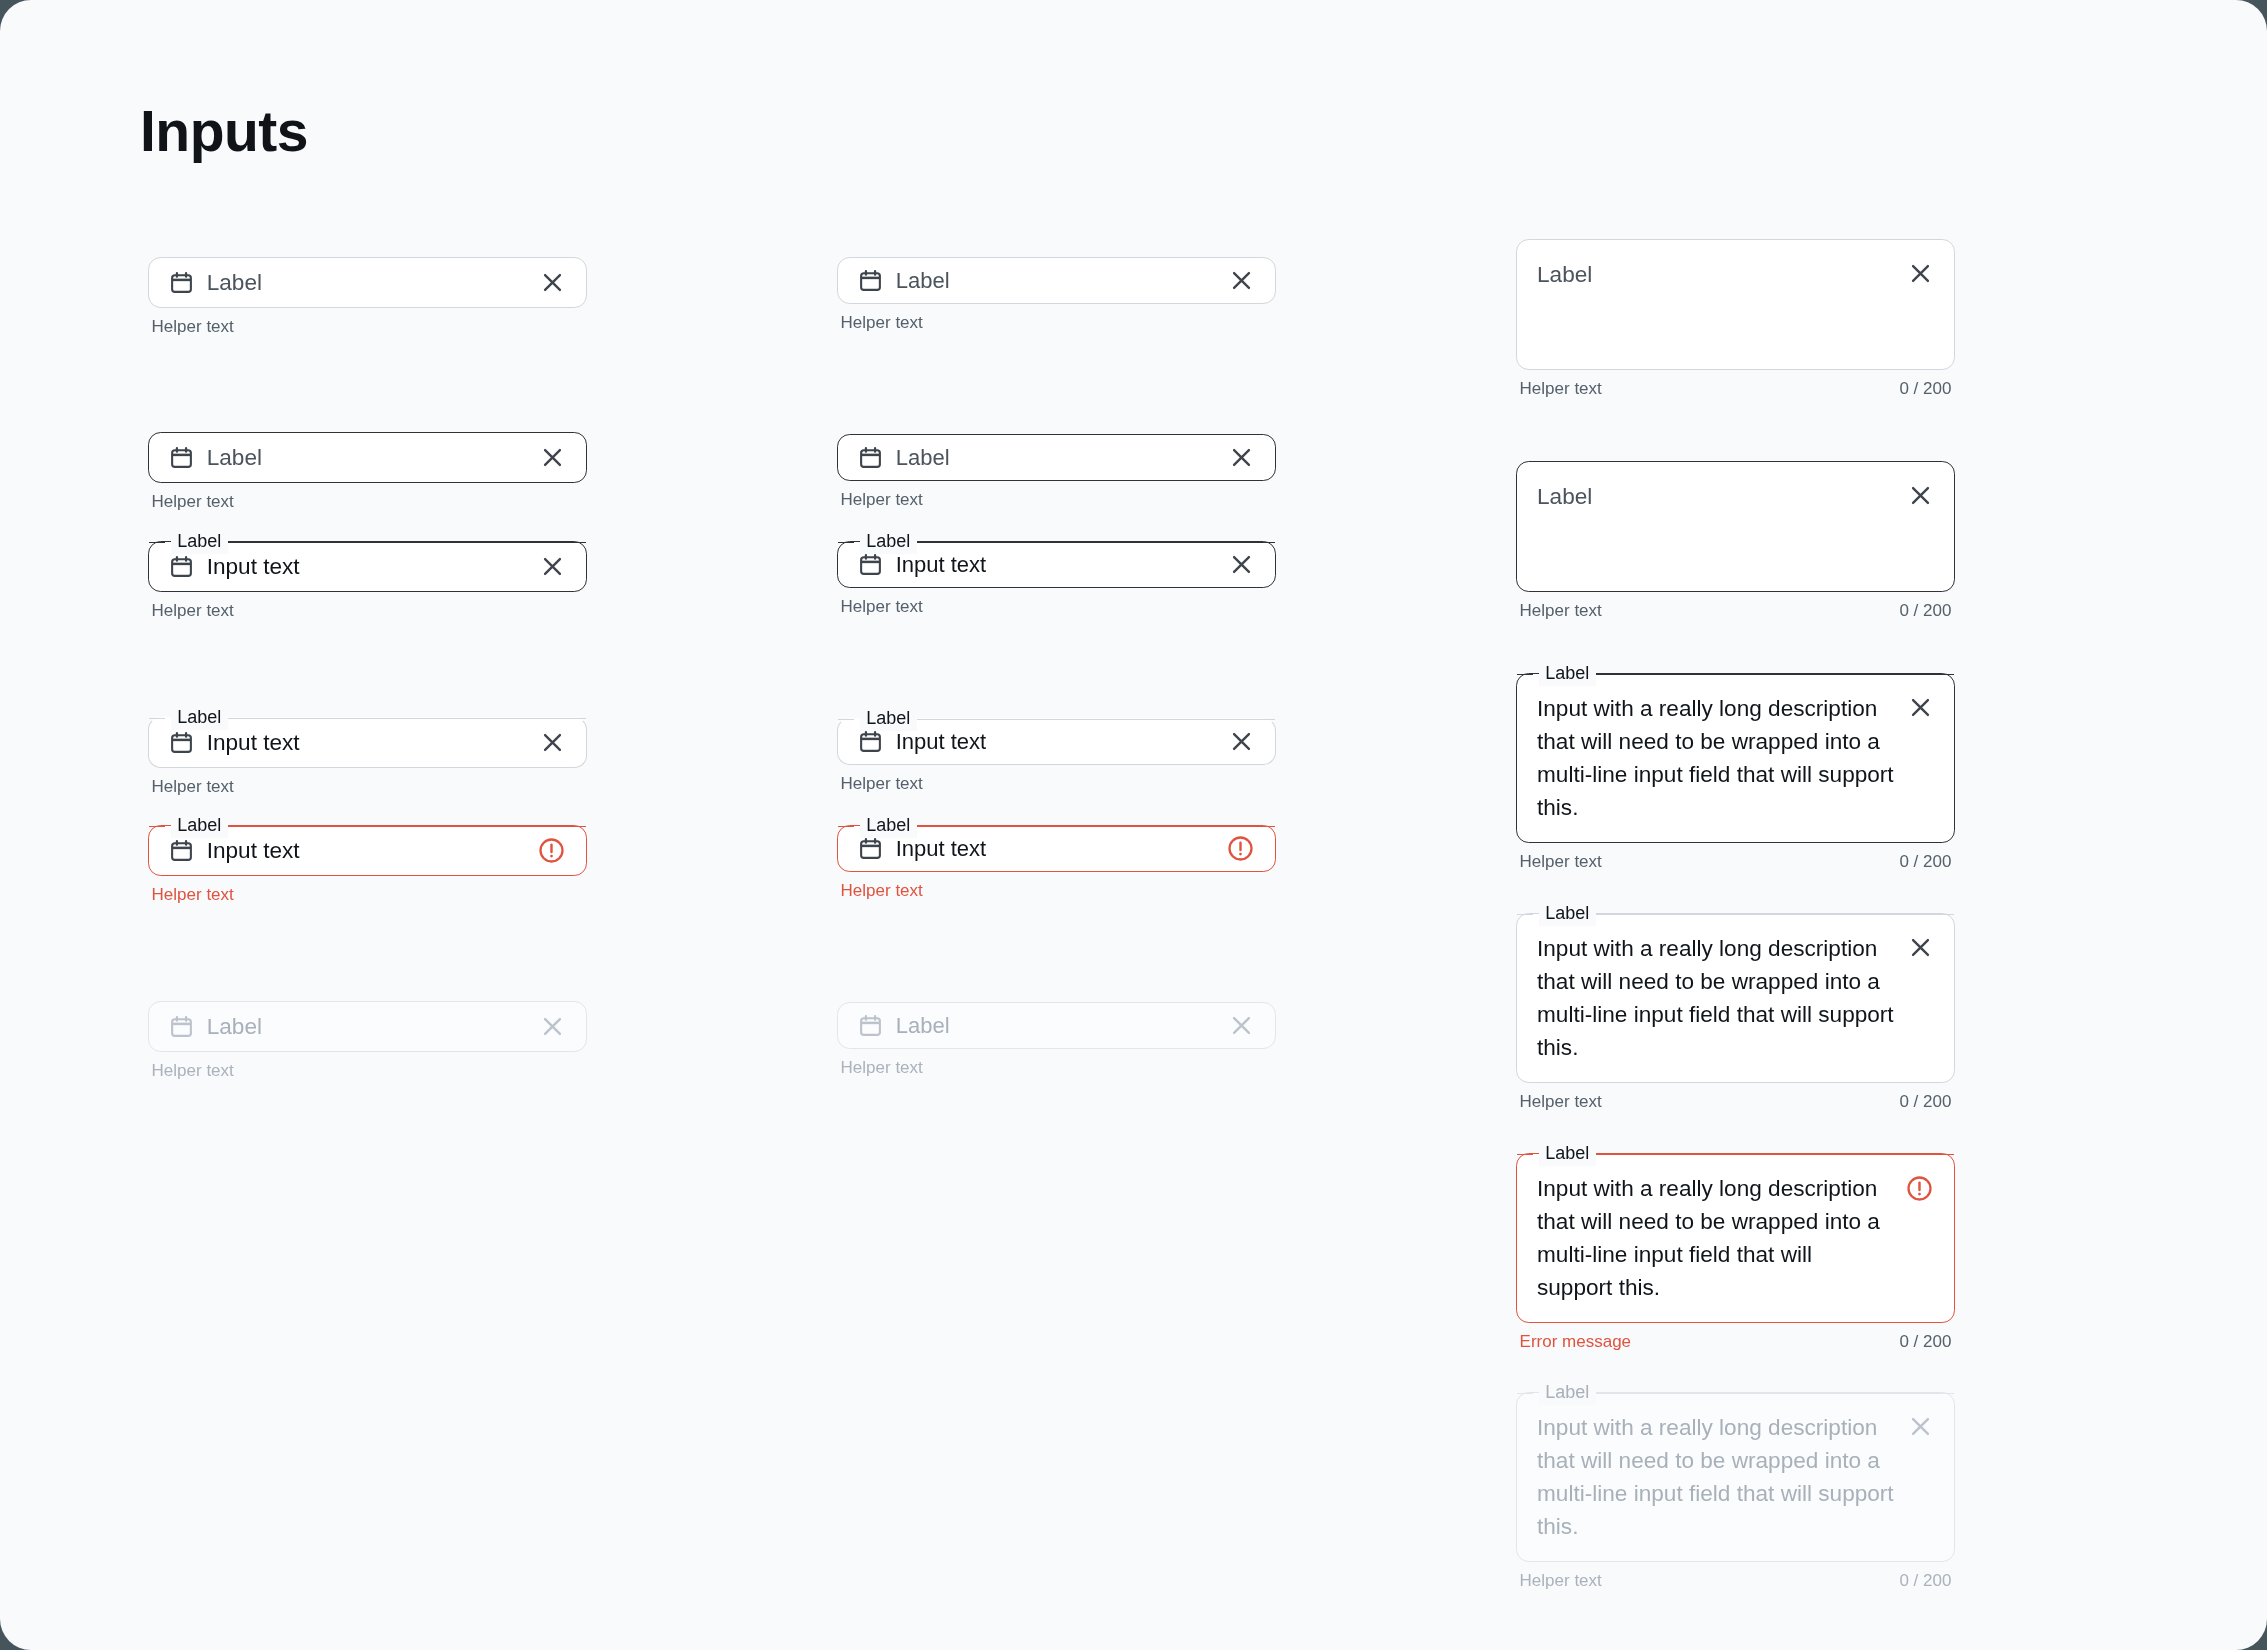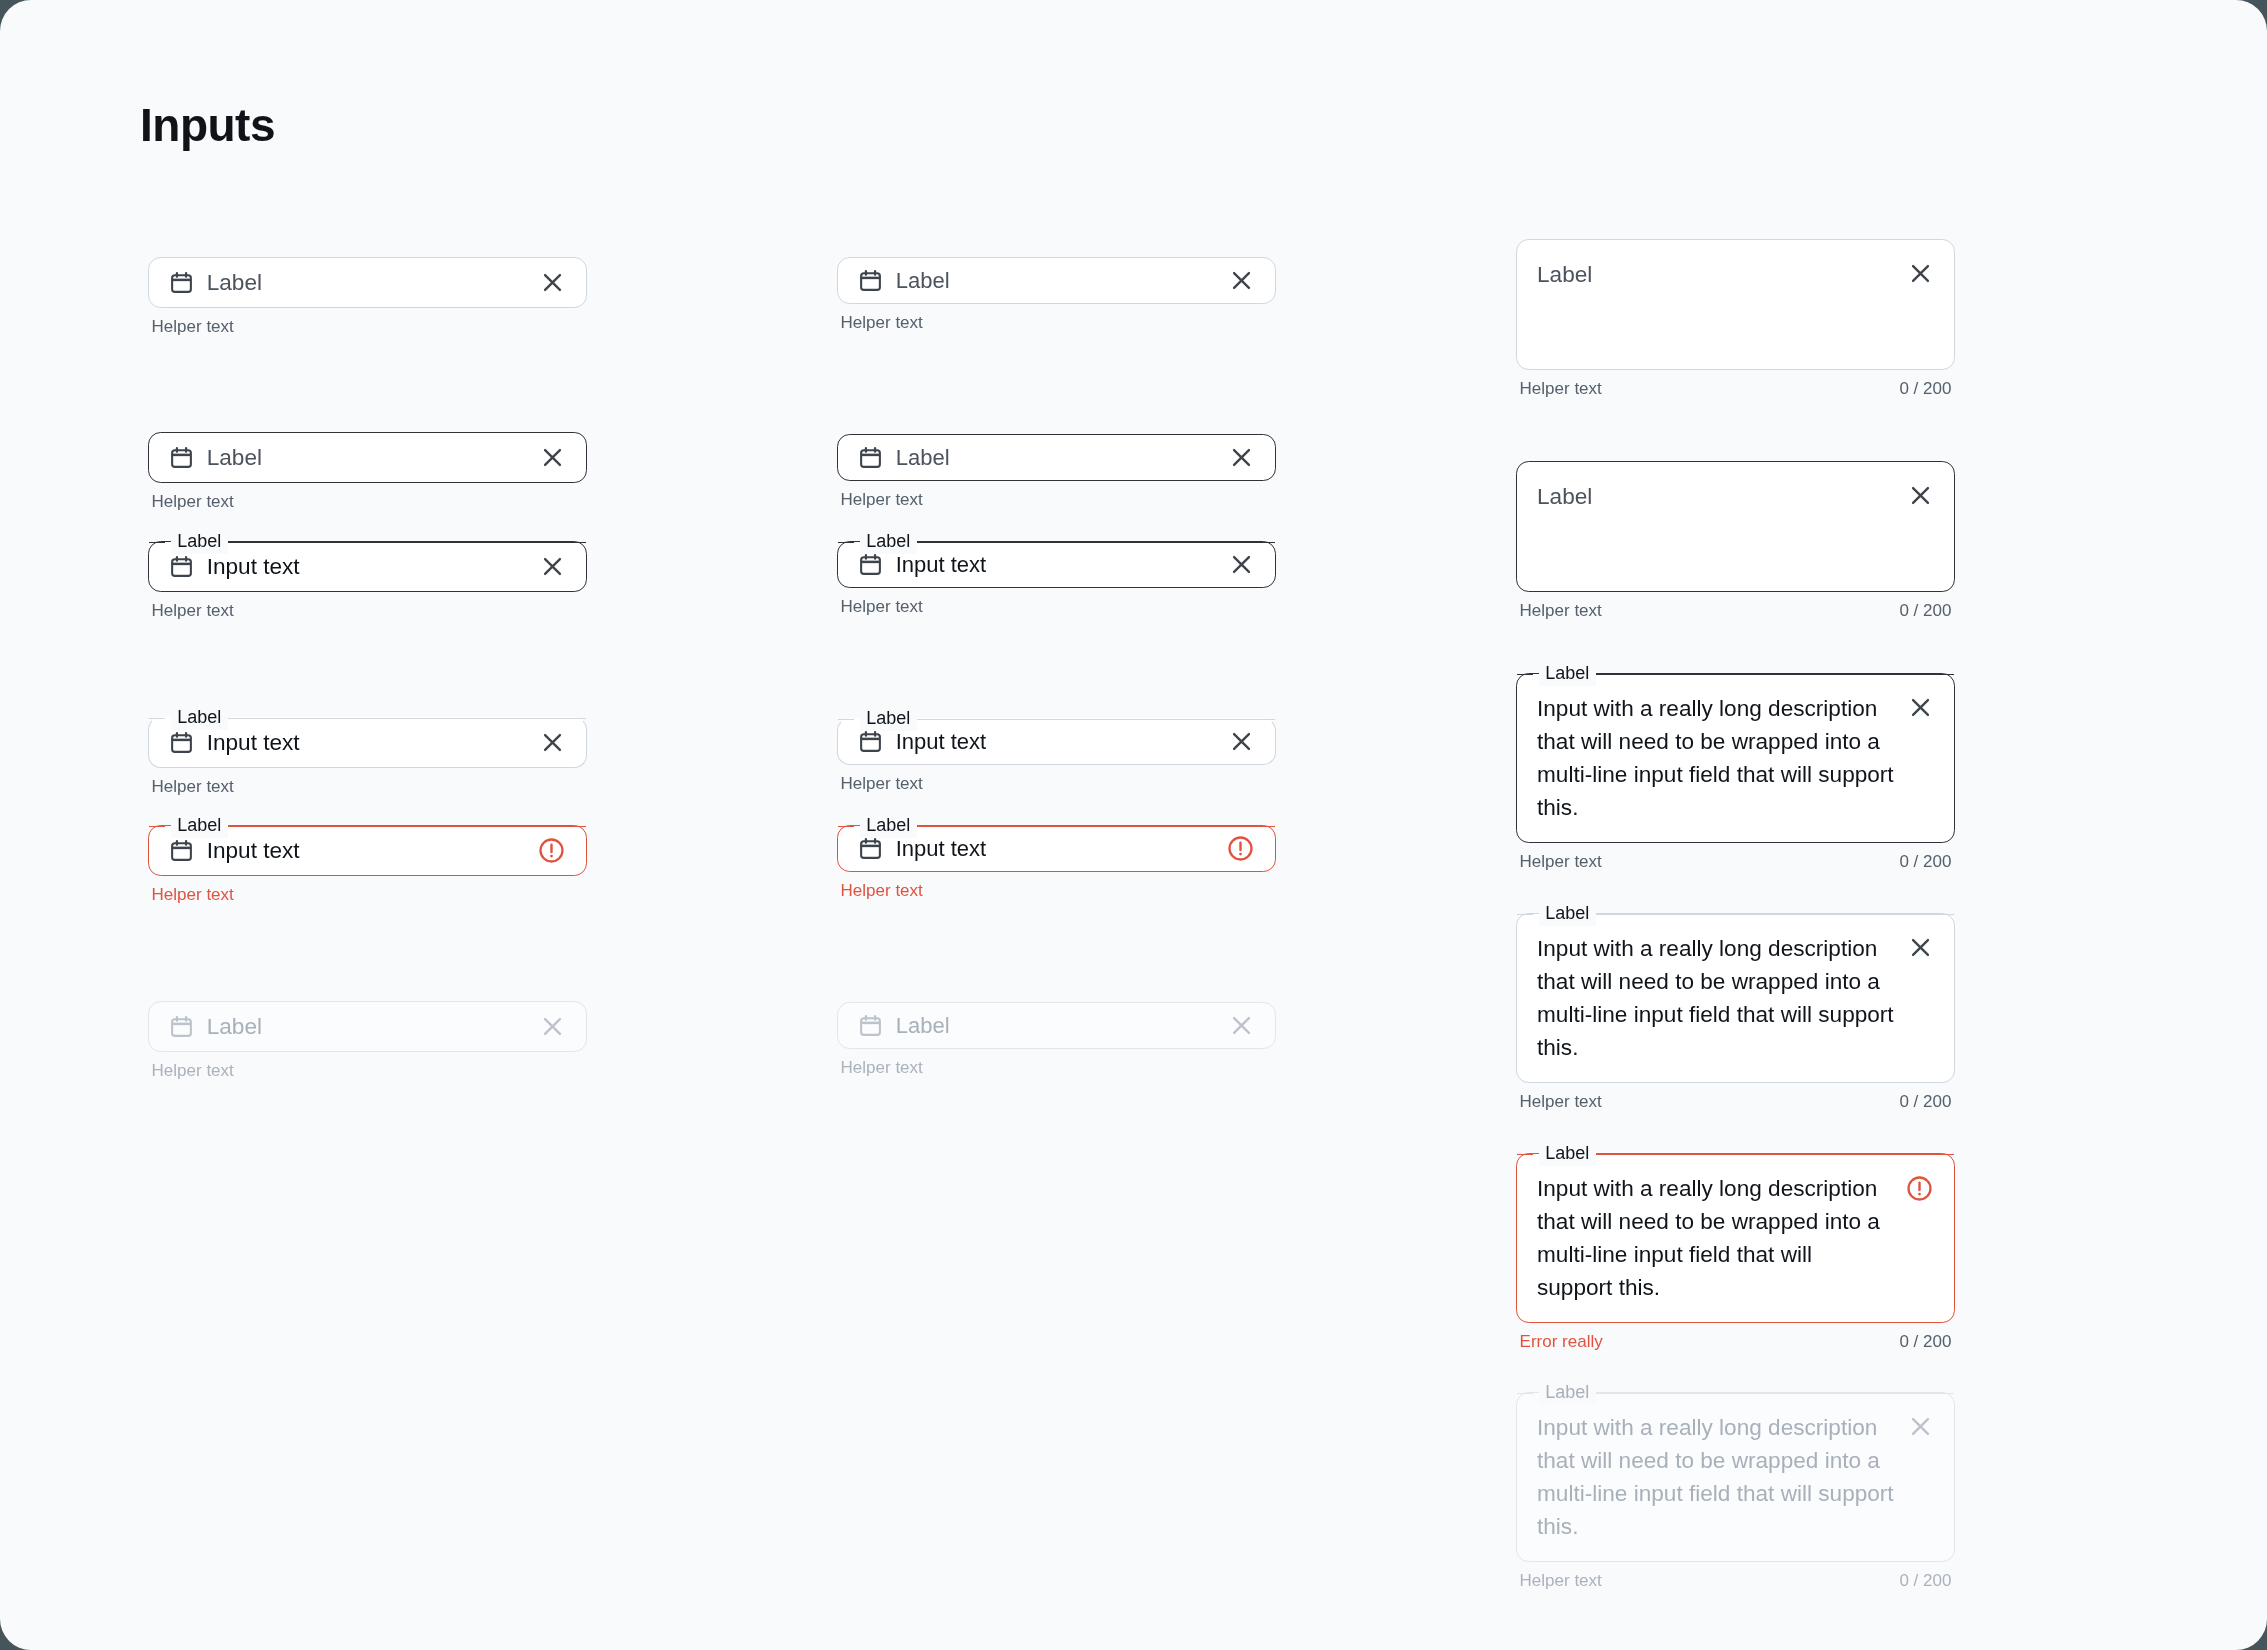--- a/index.html
+++ b/index.html
@@ -16,21 +16,21 @@
     inset: 0;
     background: #f8fafc;
     border-radius: 31px;
     overflow: hidden;
   }
 
   #title {
     position: absolute;
     left: 140px;
     top: 98px;
-    font-size: 46px;
+    font-size: 57px;
     font-weight: 700;
     letter-spacing: -0.5px;
     color: #101418;
   }
 
   
   .col { position: absolute; top: 257px; }
   #col-sm { left: 140px;  width: 439px; }
   #col-md { left: 829px;  width: 439px; }
   #col-ta { left: 1508px; width: 439px; }
@@ -444,21 +444,21 @@
           <span class="topright" style="left: 77px;"></span>
       <span class="float-label ">Label</span>
       <span class="ta-text ">Input with a really long description that will need to be wrapped into a multi-line input field that will support this.</span>
       <svg class="ico ico-alert" viewBox="0 0 24 24" fill="none">
     <circle cx="12" cy="12" r="9.1" stroke="#e0533f" stroke-width="1.9"></circle>
     <path d="M12 7.2v6.1" stroke="#e0533f" stroke-width="2" stroke-linecap="round"></path>
     <circle cx="12" cy="16.6" r="1.15" fill="#e0533f"></circle>
   </svg>
     </div>
     <div class="helper error ">
-      <span class="htext">Error really</span>
+      <span class="htext">Error message</span>
       <span class="counter">0 / 200</span>
     </div>
       </div>
       <div class="field" style="top: 1135px;">
     <div class="ta disabled notched notchwrap disabled ">
       <span class="topleft"></span>
           <span class="topright" style="left: 77px;"></span>
       <span class="float-label disabled">Label</span>
       <span class="ta-text muted">Input with a really long description that will need to be wrapped into a multi-line input field that will support this.</span>
       <svg class="ico ico-x" viewBox="0 0 24 24" fill="none">

